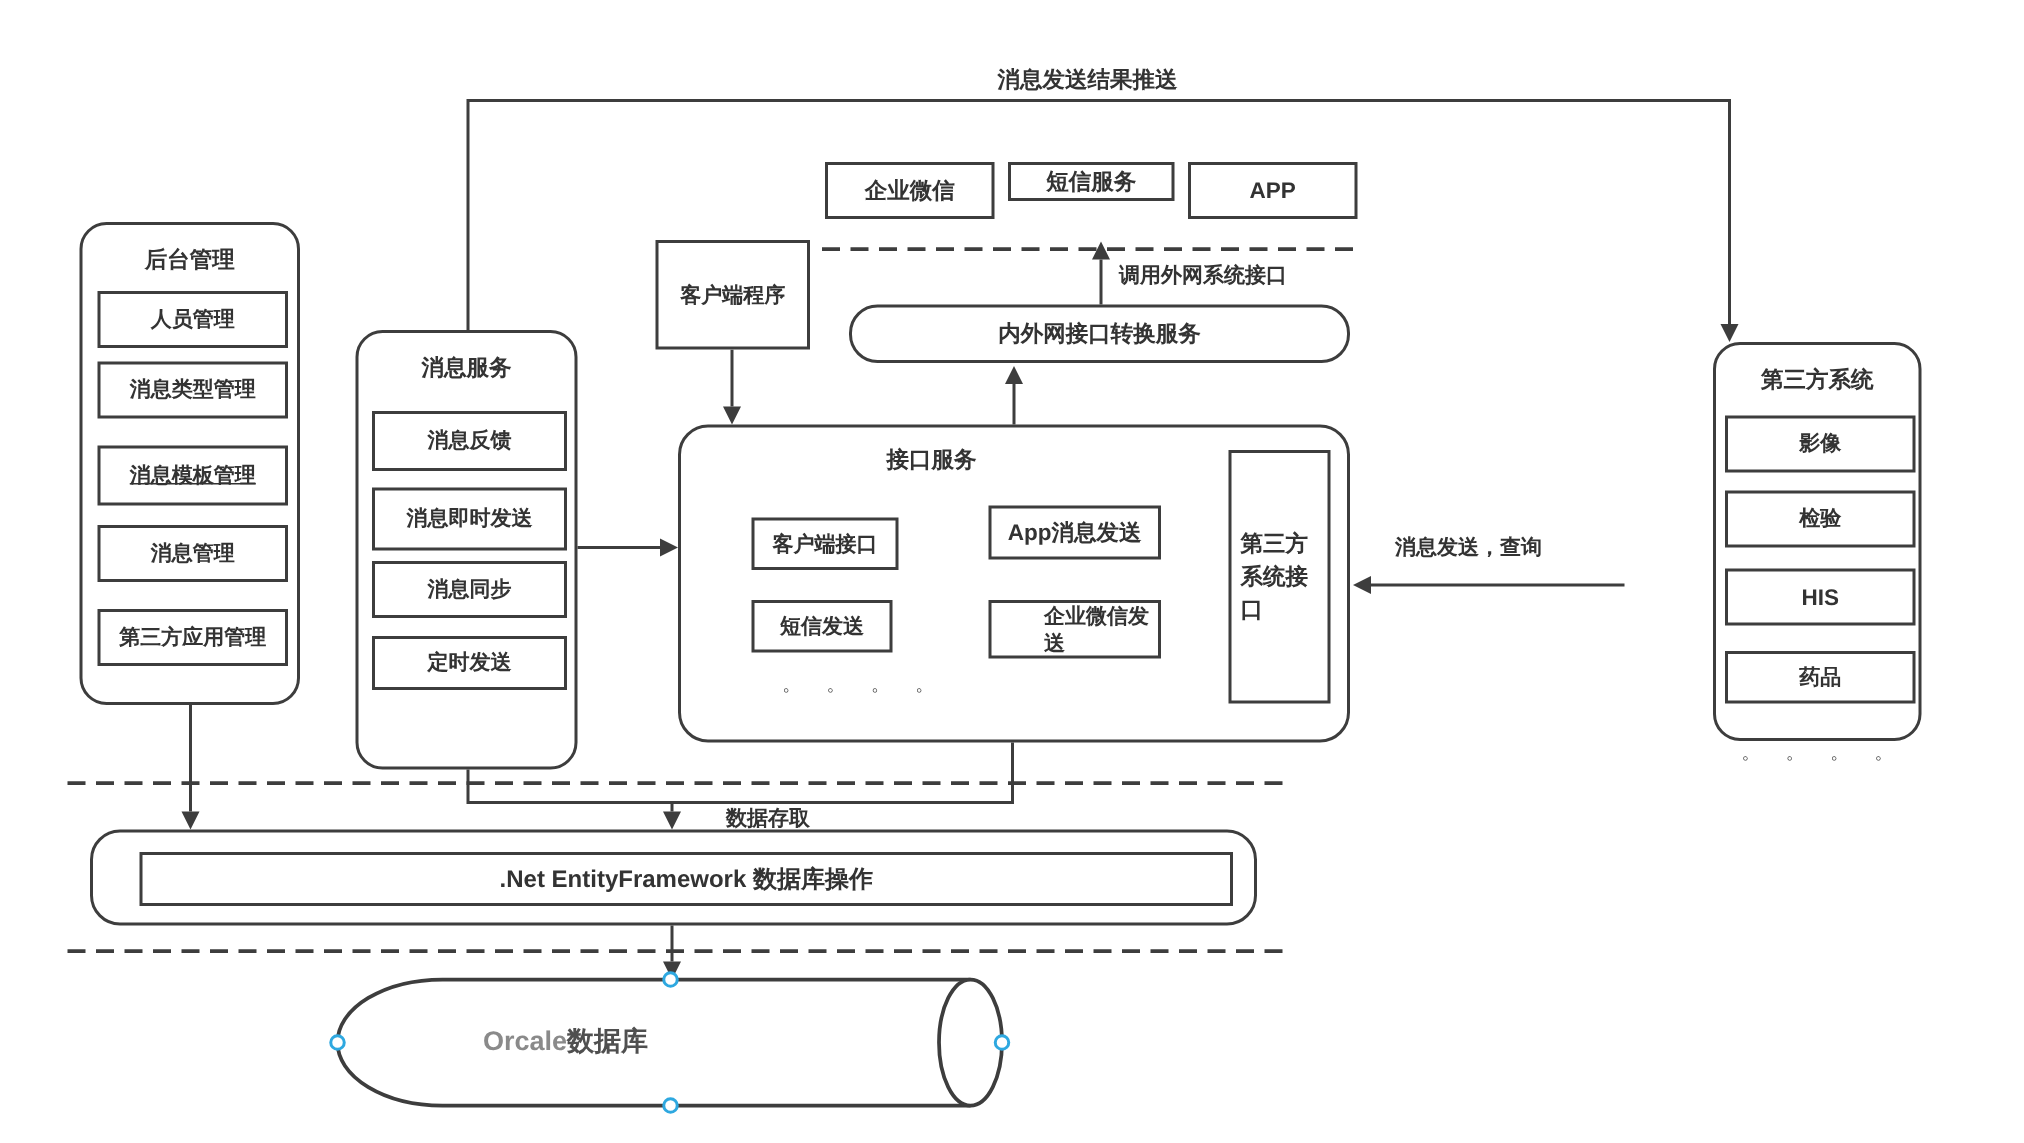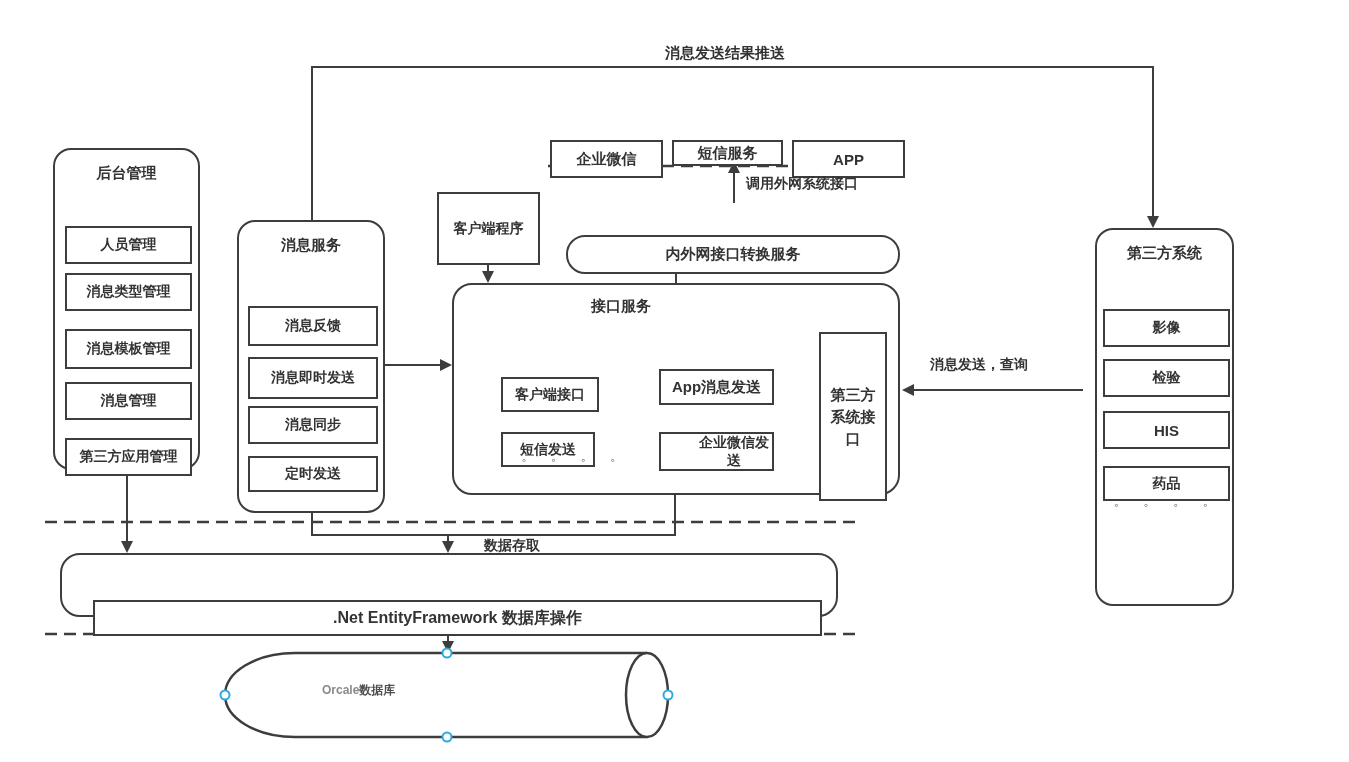--- a/index.html
+++ b/index.html
@@ -5,40 +5,40 @@
   html,body{margin:0;padding:0;background:#fff;}
   #canvas{
     position:relative;width:1349px;height:762px;background:#ffffff;overflow:hidden;
     font-family:"Liberation Sans","DejaVu Sans",sans-serif;color:#333;border-radius:25px;
   }
   #wires{position:absolute;left:0;top:0;z-index:0;}
   .box{
     position:absolute;box-sizing:border-box;z-index:1;
     border:2px solid #3d3d3d;background:#fff;
     display:flex;align-items:center;justify-content:center;
-    font-weight:bold;font-size:14px;color:#333;text-align:center;margin-top:32px;
+    font-weight:bold;font-size:14px;color:#333;text-align:left;
   }
   .panel{
     position:absolute;box-sizing:border-box;z-index:1;
     border:2px solid #3d3d3d;border-radius:18px;background:#fff;
   }
   .panel-title{
     position:absolute;left:0;right:0;top:14px;text-align:center;
     font-weight:bold;font-size:15px;color:#333;
   }
   .pill{border-radius:19px;}
   .lbl{
     position:absolute;z-index:2;font-weight:bold;font-size:14px;color:#333;
     white-space:nowrap;background:transparent;
   }
   .dots{
     position:absolute;z-index:1;color:#3d3d3d;font-size:12px;font-weight:bold;
     letter-spacing:11px;text-align:center;
   }
-  .db-label{position:absolute;z-index:2;font-weight:bold;font-size:12px;white-space:nowrap;text-align:right;}
+  .db-label{position:absolute;z-index:2;font-weight:bold;font-size:18px;white-space:nowrap;text-align:right;}
   .db-name{color:#8a8a8a;}
   .db-suffix{color:#4f4f4f;}
 </style>
 </head>
 <body>
 
 <div id="canvas">
 
   <svg id="wires" width="1349" height="762" viewBox="0 0 1349 762">
 
@@ -137,21 +137,21 @@
   </div>
 
   <div class="panel" style="left:53px;top:148px;width:147px;height:322px;">
     <div class="panel-title">后台管理</div>
     <div class="box" style="left:10px;top:44px;width:127px;height:38px;">
       <span>人员管理</span>
     </div>
     <div class="box" style="left:10px;top:91px;width:127px;height:38px;">
       <span>消息类型管理</span>
     </div>
-    <div class="box" style="left:10px;top:147px;width:127px;height:40px;">
+    <div class="box" style="left:10px;top:147px;width:127px;height:40px;text-decoration:underline;">
       <span>消息模板管理</span>
     </div>
     <div class="box" style="left:10px;top:200px;width:127px;height:38px;">
       <span>消息管理</span>
     </div>
     <div class="box" style="left:10px;top:256px;width:127px;height:38px;">
       <span>第三方应用管理</span>
     </div>
   </div>
 
@@ -184,21 +184,21 @@
     </div>
     <div class="box" style="left:205px;top:115px;width:115px;height:39px;padding-left:35px;">
       <span>企业微信发送</span>
     </div>
     <div class="dots" style="left:60px;top:168px;width:120px;">◦ ◦ ◦ ◦</div>
     <div class="box" style="left:365px;top:15px;width:68px;height:169px;font-size:15px;line-height:22px;padding:0 6px;">
       <span>第三方系统接口</span>
     </div>
   </div>
 
-  <div class="panel" style="left:1095px;top:228px;width:139px;height:378px;">
+  <div class="panel" style="left:1142px;top:228px;width:139px;height:266px;">
     <div class="panel-title">第三方系统</div>
     <div class="box" style="left:6px;top:47px;width:127px;height:38px;">
       <span>影像</span>
     </div>
     <div class="box" style="left:6px;top:97px;width:127px;height:38px;">
       <span>检验</span>
     </div>
     <div class="box" style="left:6px;top:149px;width:127px;height:38px;font-size:15px;">
       <span>HIS</span>
     </div>

